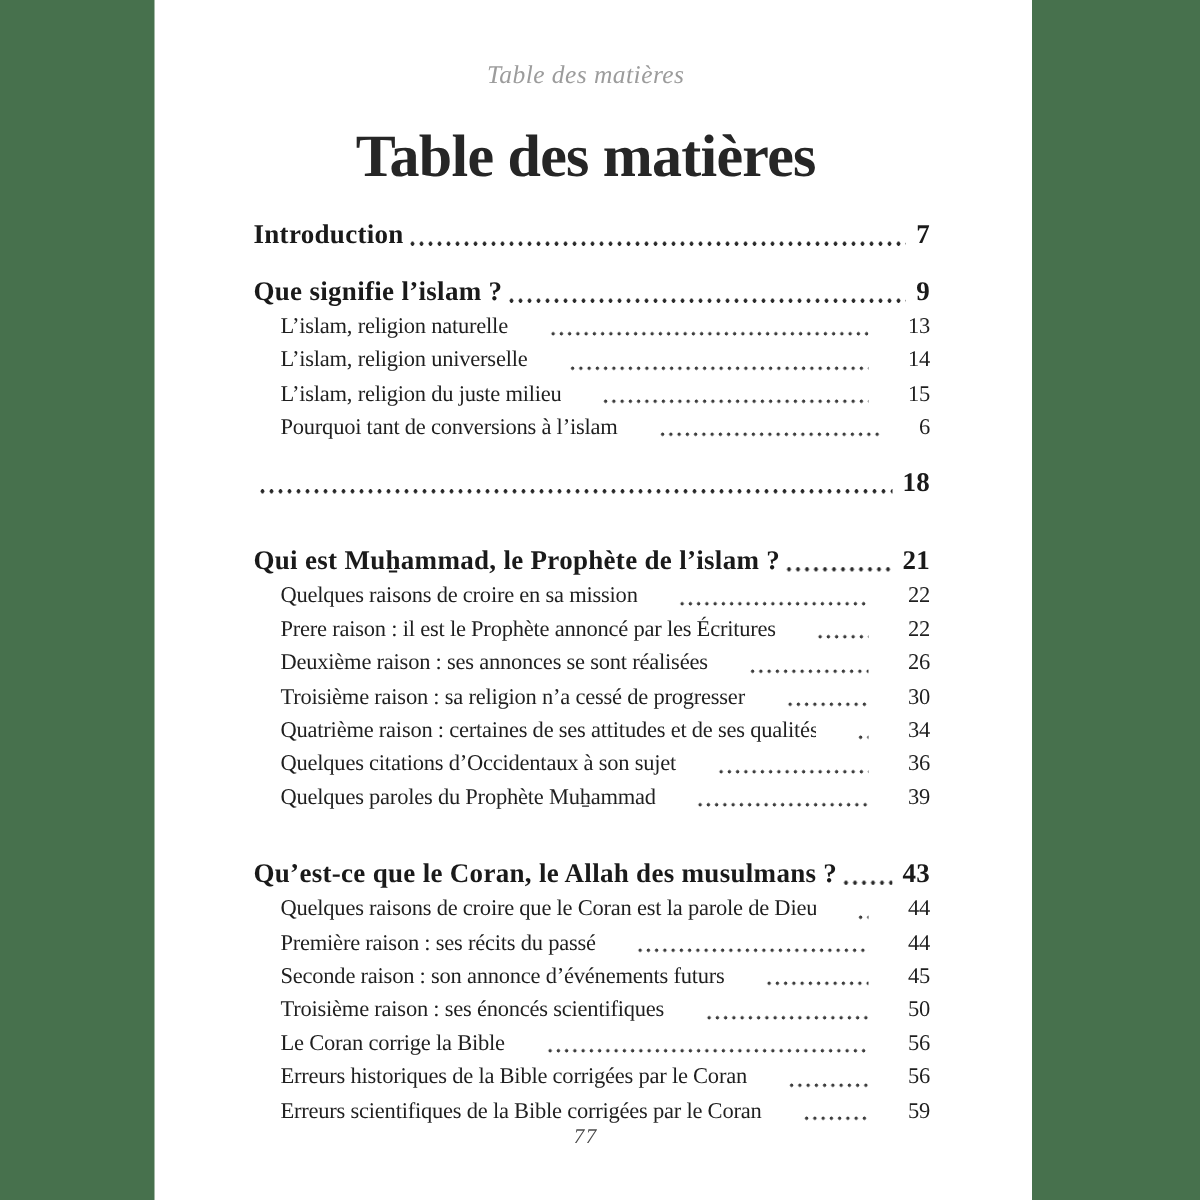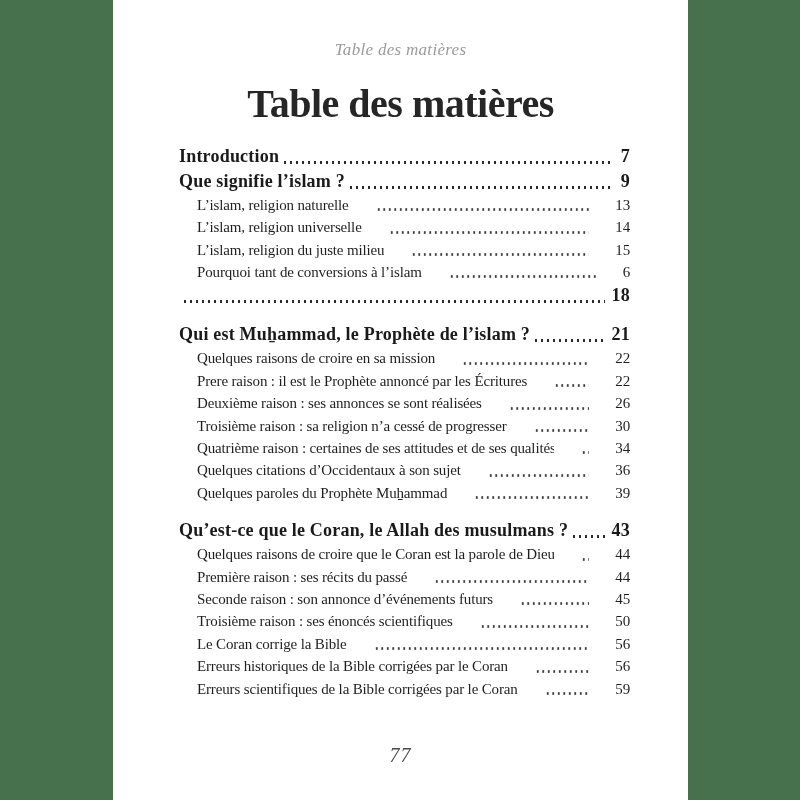--- a/index.html
+++ b/index.html
@@ -5,21 +5,21 @@
   html,body{margin:0;padding:0;}
   body{
     width:800px;height:800px;overflow:hidden;background:#ffffff;
     font-family:"Liberation Serif","DejaVu Serif",serif;color:#1f1f1f;
   }
   .stage{position:relative;width:800px;height:800px;background:#ffffff;}
   .band{position:absolute;top:0;bottom:0;background:var(--band,#47714d);}
   .band.left{left:0;width:113px;}
   .band.right{right:0;width:112px;}
   .page{
-    position:absolute;left:113px;top:0;width:575px;height:800px;
+    position:absolute;left:103px;top:0;width:575px;height:800px;
     background:#ffffff;box-sizing:border-box;
   }
   .running-head{
     margin:41px 0 0;text-align:center;font-style:italic;
     font-size:17px;line-height:1.1;color:#9c9c9c;letter-spacing:.3px;
   }
   .page-title{
     margin:21px 0 0;text-align:center;font-weight:700;
     font-family:"Liberation Serif","DejaVu Serif",serif;
     font-size:40px;line-height:1.15;color:#262626;letter-spacing:-.5px;
@@ -28,33 +28,33 @@
   .row{display:flex;align-items:baseline;justify-content:flex-end;}
   .row .label{flex:0 1 auto;min-width:0;white-space:nowrap;overflow:hidden;}
   .row .dots{
     flex:1 0 8px;align-self:flex-end;height:3px;margin:0 2px 5px 3px;
     background-image:radial-gradient(circle,#3d3d3d 1.05px,transparent 1.35px);
     background-size:5.5px 3px;background-repeat:repeat-x;background-position:left bottom;
   }
   .row .num{flex:0 0 auto;white-space:nowrap;}
   .row.item{font-size:15px;line-height:22.4px;letter-spacing:-.15px;padding-left:18px;gap:24px;}
   .row.part{
-    font-size:18px;line-height:25px;font-weight:700;
+    font-size:18px;line-height:25px;font-weight:700;margin-top:13px;
     letter-spacing:.2px;color:#1a1a1a;
   }
   .row.part .dots{
     background-image:radial-gradient(circle,#2a2a2a 1.2px,transparent 1.5px);
     background-size:6px 3px;margin-bottom:5px;
   }
   .row.part .num{margin-left:5px;}
-  .row.part.break{margin-top:14px;}
+  .row.part.break{margin-top:27px;}
   .row.part:first-child{margin-top:0;}
   .footer{
     position:absolute;left:0;right:0;bottom:33px;text-align:center;
-    font-style:italic;font-size:20px;color:#4a4a4a;letter-spacing:1px;
+    font-style:italic;font-size:14px;color:#4a4a4a;letter-spacing:1px;
   }
 </style>
 </head>
 <body>
 
 <div class="stage">
   <div class="band left"></div>
   <div class="band right"></div>
 
   <div class="page">

